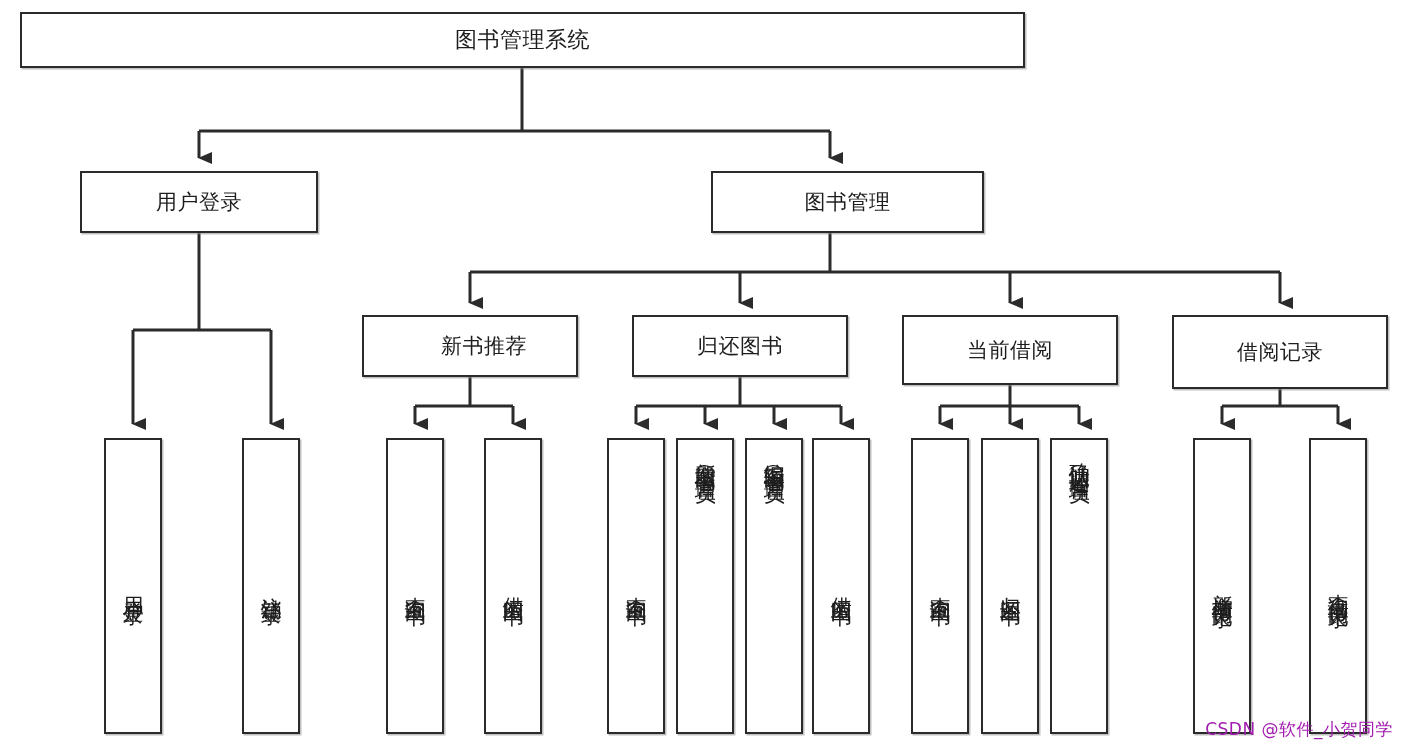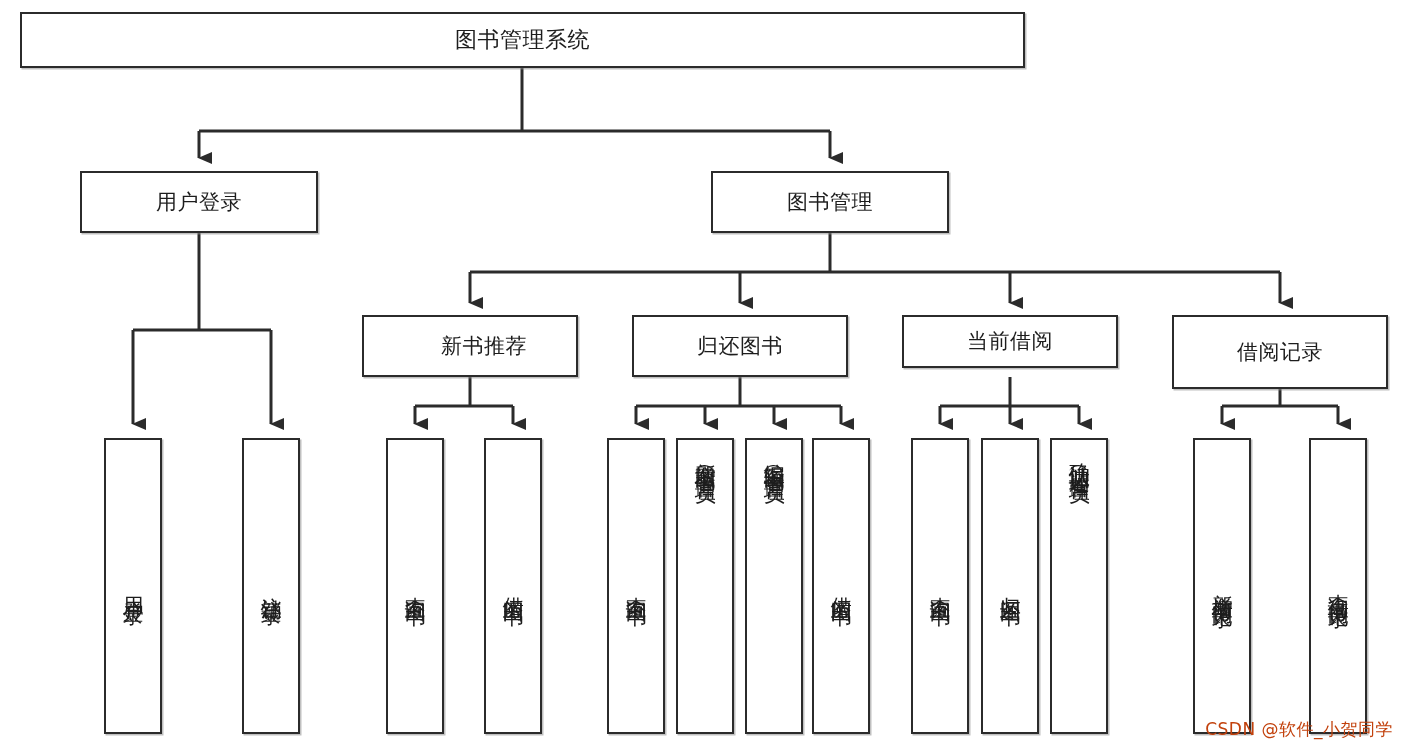--- a/index.html
+++ b/index.html
@@ -59,21 +59,21 @@
   }
   .node.leaf.centered{
     align-items:center;
     padding-top:0;
   }
   #watermark{
     position:absolute;
     right:12px;
     bottom:6px;
     font-size:17px;
-    color:#c2410c;
+    color:#a21caf;
     letter-spacing:0.5px;
     white-space:nowrap;
     user-select:none;
     margin-top:32px;
   }
 </style>
 </head>
 <body>
 
 <div id="canvas">
@@ -128,31 +128,31 @@
     </g>
   </svg>
 
   <div class="node root" style="left:20px; top:12px; width:1005px; height:56px;">
     <span class="lbl">图书管理系统</span>
   </div>
 
   <div class="node" style="left:80px; top:171px; width:238px; height:62px;">
     <span class="lbl">用户登录</span>
   </div>
-  <div class="node" style="left:711px; top:171px; width:238px; height:62px;">
+  <div class="node" style="left:711px; top:171px; width:273px; height:62px;">
     <span class="lbl">图书管理</span>
   </div>
 
   <div class="node" style="left:362px; top:315px; width:216px; height:62px;padding-left:28px;">
     <span class="lbl">新书推荐</span>
   </div>
   <div class="node" style="left:632px; top:315px; width:216px; height:62px;">
     <span class="lbl">归还图书</span>
   </div>
-  <div class="node" style="left:902px; top:315px; width:216px; height:53px;">
+  <div class="node" style="left:902px; top:315px; width:216px; height:70px;">
     <span class="lbl">当前借阅</span>
   </div>
   <div class="node" style="left:1172px; top:315px; width:216px; height:74px;">
     <span class="lbl">借阅记录</span>
   </div>
 
   <div class="node leaf centered" style="left:104px; top:438px; width:58px; height:296px;">
     <span class="lbl">用户登录</span>
   </div>
   <div class="node leaf centered" style="left:242px; top:438px; width:58px; height:296px;">

